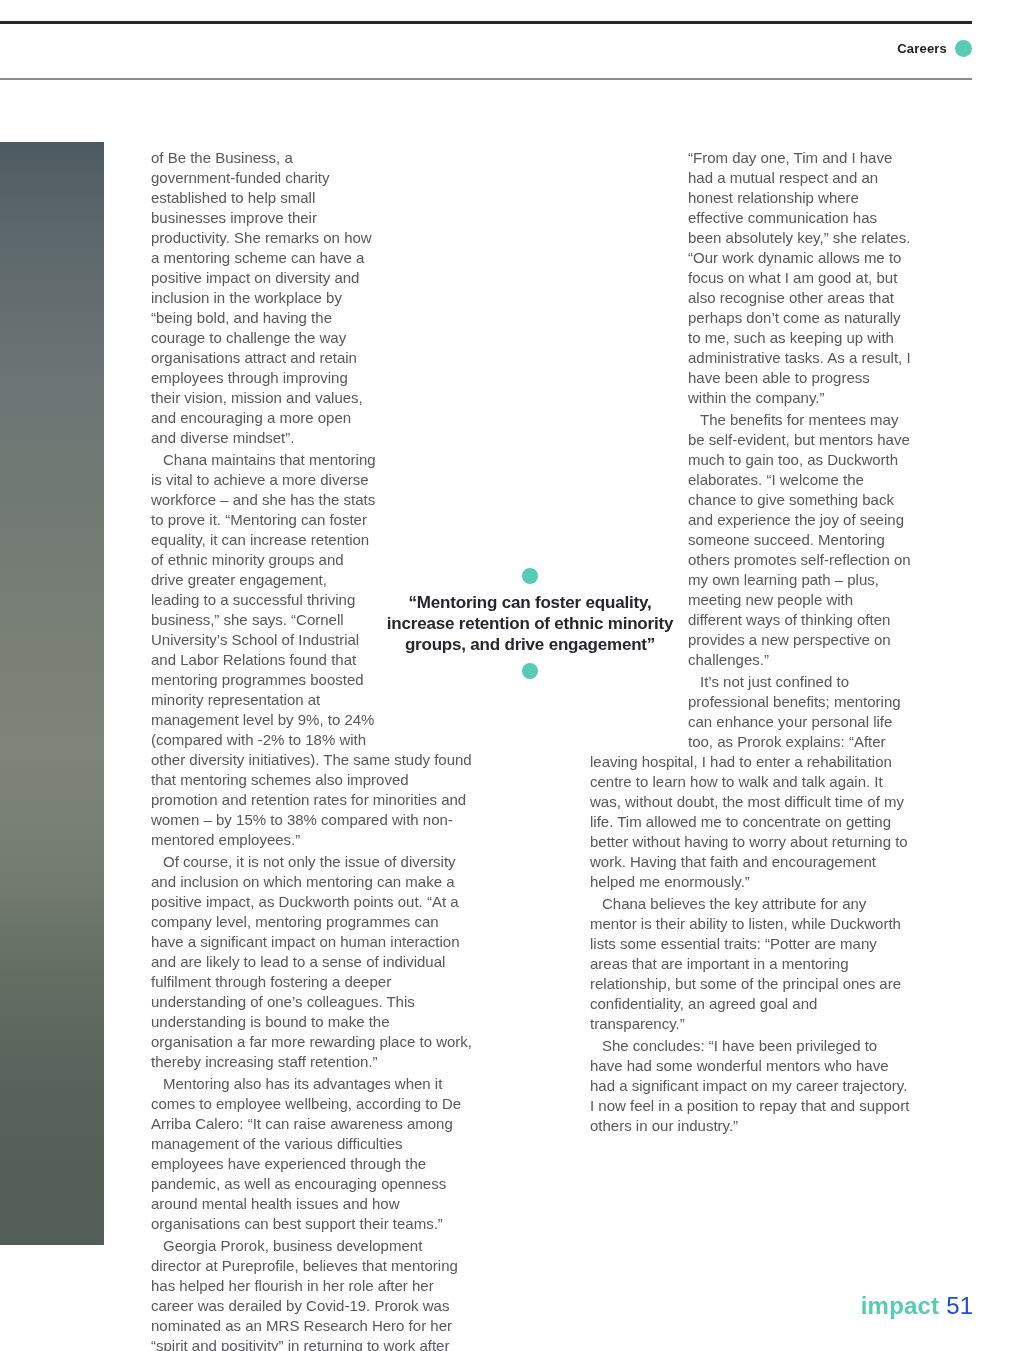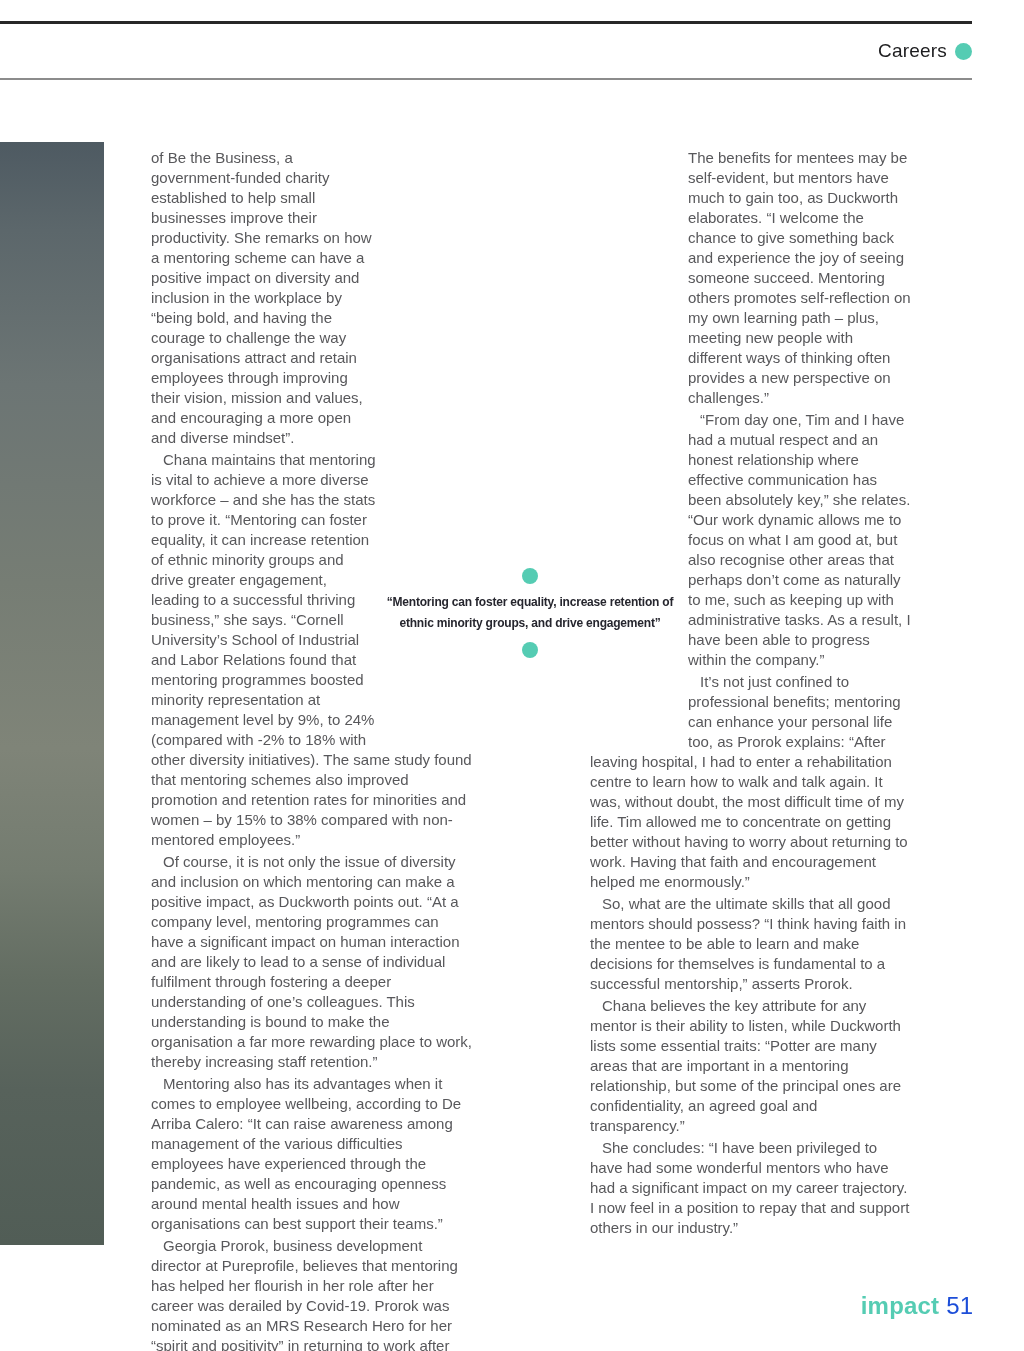--- a/index.html
+++ b/index.html
@@ -24,21 +24,21 @@
   }
   .rule-thin{
     position:absolute;left:0;top:78px;width:972px;height:2px;
     background:var(--rule-light);
   }
   .section-header{
     position:absolute;top:40px;right:52px;
     display:flex;align-items:center;gap:8px;
   }
   .section-label{
-    font-size:19px;font-weight:normal;color:var(--ink);
+    font-size:13px;font-weight:bold;color:var(--ink);
     letter-spacing:.2px;
   }
   .dot{
     width:17px;height:17px;border-radius:50%;
     background:var(--accent);
     display:inline-block;flex:0 0 auto;
   }
   .photo-strip{
     position:absolute;left:0;top:142px;width:104px;height:1103px;
     background-color:#6b7571;
@@ -60,21 +60,21 @@
   .col p + p{text-indent:12px;}
   .wrap-spacer-right{float:right;width:95px;height:200px;margin-top:400px;}
   .wrap-spacer-left{float:left;width:100px;height:200px;margin-top:400px;}
   .pull-quote{
     position:absolute;left:372px;top:568px;width:316px;
     display:flex;flex-direction:column;align-items:center;gap:8px;
     text-align:center;
   }
   .pull-quote .dot{width:16px;height:16px;}
   .pull-quote-text{
-    font-size:12px;font-weight:bold;line-height:21px;
+    font-size:17px;font-weight:bold;line-height:21px;
     color:#26262e;letter-spacing:-0.2px;
     max-width:290px;
   }
   .footer{
     position:absolute;top:1292px;right:51px;
     display:flex;align-items:baseline;gap:7px;
     font-size:24px;
   }
   .footer-logo{color:var(--accent);font-weight:bold;letter-spacing:.2px;}
   .footer-page{color:#1d4ed8;}
@@ -99,24 +99,23 @@
     <div class="wrap-spacer-right"></div>
     <p>of Be the Business, a government-funded charity established to help small businesses improve their productivity. She remarks on how a mentoring scheme can have a positive impact on diversity and inclusion in the workplace by “being bold, and having the courage to challenge the way organisations attract and retain employees through improving their vision, mission and values, and encouraging a more open and diverse mindset”.</p>
     <p>Chana maintains that mentoring is vital to achieve a more diverse workforce – and she has the stats to prove it. “Mentoring can foster equality, it can increase retention of ethnic minority groups and drive greater engagement, leading to a successful thriving business,” she says. “Cornell University’s School of Industrial and Labor Relations found that mentoring programmes boosted minority representation at management level by 9%, to 24% (compared with -2% to 18% with other diversity initiatives). The same study found that mentoring schemes also improved promotion and retention rates for minorities and women – by 15% to 38% compared with non-mentored employees.”</p>
     <p>Of course, it is not only the issue of diversity and inclusion on which mentoring can make a positive impact, as Duckworth points out. “At a company level, mentoring programmes can have a significant impact on human interaction and are likely to lead to a sense of individual fulfilment through fostering a deeper understanding of one’s colleagues. This understanding is bound to make the organisation a far more rewarding place to work, thereby increasing staff retention.”</p>
     <p>Mentoring also has its advantages when it comes to employee wellbeing, according to De Arriba Calero: “It can raise awareness among management of the various difficulties employees have experienced through the pandemic, as well as encouraging openness around mental health issues and how organisations can best support their teams.”</p>
     <p>Georgia Prorok, business development director at Pureprofile, believes that mentoring has helped her flourish in her role after her career was derailed by Covid-19. Prorok was nominated as an MRS Research Hero for her “spirit and positivity” in returning to work after being hospitalised in March 2020 with an extremely serious case of the disease that resulted in her, at</p>
   </div>
 
   <div class="col col2">
     <div class="wrap-spacer-left"></div>
+    <p>“From day one, Tim and I have had a mutual respect and an honest relationship where effective communication has been absolutely key,” she relates. “Our work dynamic allows me to focus on what I am good at, but also recognise other areas that perhaps don’t come as naturally to me, such as keeping up with administrative tasks. As a result, I have been able to progress within the company.”</p>
     <p>The benefits for mentees may be self-evident, but mentors have much to gain too, as Duckworth elaborates. “I welcome the chance to give something back and experience the joy of seeing someone succeed. Mentoring others promotes self-reflection on my own learning path – plus, meeting new people with different ways of thinking often provides a new perspective on challenges.”</p>
-    <p>“From day one, Tim and I have had a mutual respect and an honest relationship where effective communication has been absolutely key,” she relates. “Our work dynamic allows me to focus on what I am good at, but also recognise other areas that perhaps don’t come as naturally to me, such as keeping up with administrative tasks. As a result, I have been able to progress within the company.”</p>
     <p>It’s not just confined to professional benefits; mentoring can enhance your personal life too, as Prorok explains: “After leaving hospital, I had to enter a rehabilitation centre to learn how to walk and talk again. It was, without doubt, the most difficult time of my life. Tim allowed me to concentrate on getting better without having to worry about returning to work. Having that faith and encouragement helped me enormously.”</p>
-    <p>So, what are the ultimate skills that all good mentors should possess? “I think having faith in the mentee to be able to learn and make decisions for themselves is fundamental to a successful mentorship,” asserts Prorok.</p>
     <p>Chana believes the key attribute for any mentor is their ability to listen, while Duckworth lists some essential traits: “Potter are many areas that are important in a mentoring relationship, but some of the principal ones are confidentiality, an agreed goal and transparency.”</p>
     <p>She concludes: “I have been privileged to have had some wonderful mentors who have had a significant impact on my career trajectory. I now feel in a position to repay that and support others in our industry.”</p>
   </div>
 
   <div class="pull-quote">
     <span class="dot"></span>
     <div class="pull-quote-text">“Mentoring can foster equality, increase retention of ethnic minority groups, and drive engagement”</div>
     <span class="dot"></span>
   </div>
 

